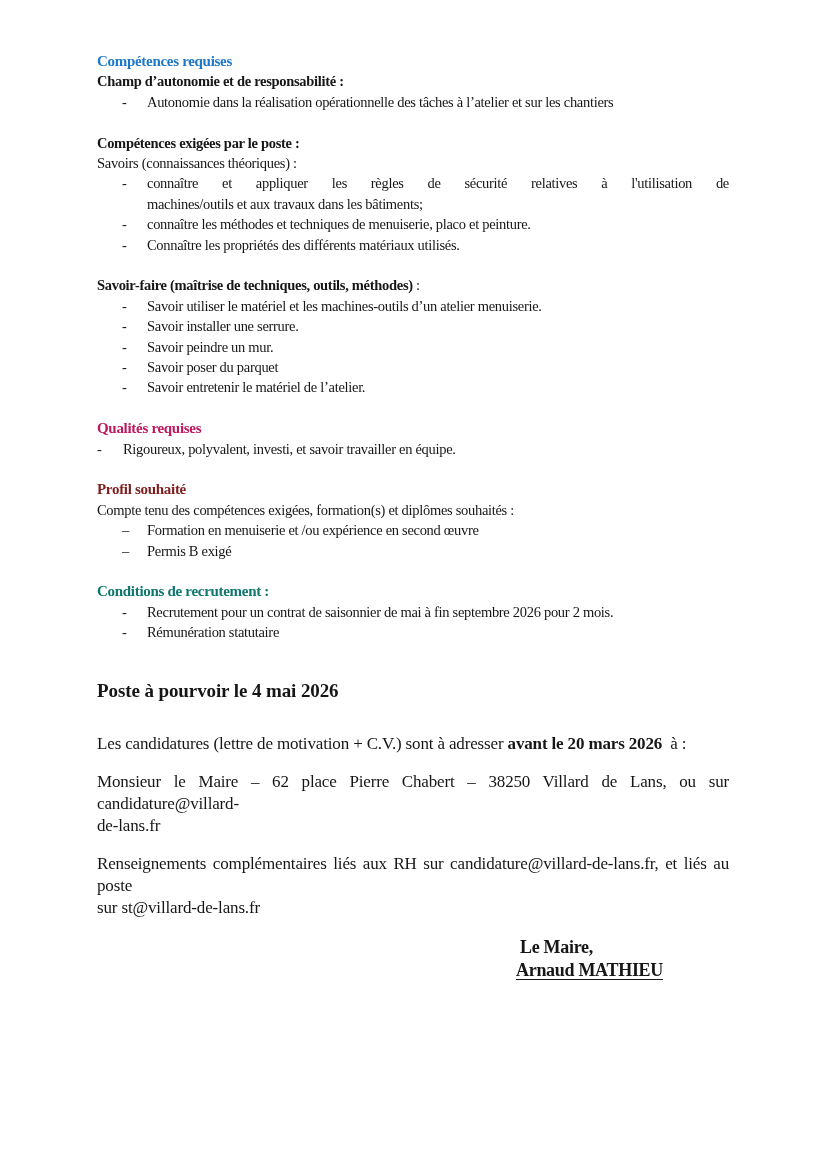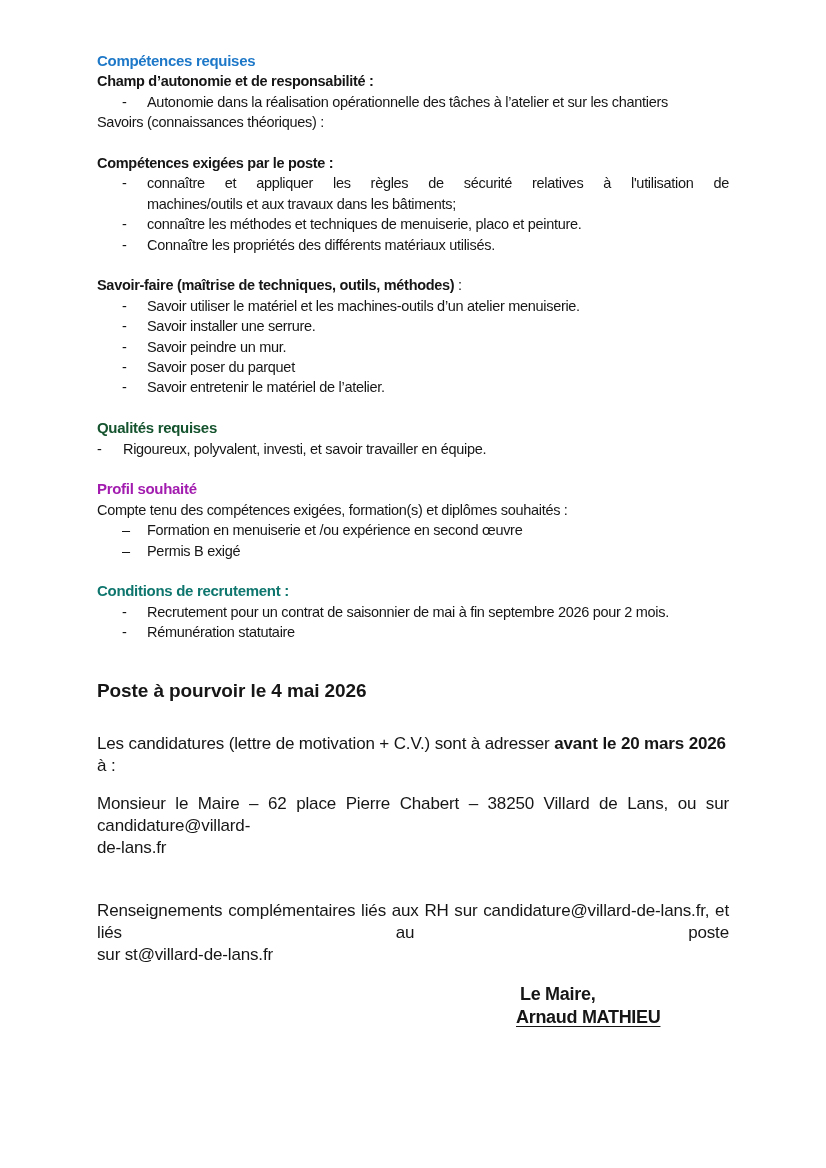--- a/index.html
+++ b/index.html
@@ -1,19 +1,19 @@
 <!DOCTYPE html>
 <html><head>
 <meta charset="utf-8">
 <style>
   html,body { margin:0; padding:0; background:#ffffff; }
   .page {
     position:relative; width:826px; height:1168px; background:#ffffff;
     color:#161616; overflow:hidden;
-    font-family:Liberation Sans, sans-serif;
+    font-family:Liberation Serif, serif;
   }
   .content { position:absolute; left:97px; top:51px; width:632px; }
   .cal { font-size:14.5px; line-height:20.4px; letter-spacing:-0.3px; }
   .ari { font-size:17px; line-height:22px; letter-spacing:-0.15px; }
   .h-blue { font-weight:bold; font-size:15px; }
   .b { font-weight:bold; }
   .nw { white-space:nowrap; }
   .pre { white-space:pre-wrap; }
   p, .line { margin:0; }
   .li { display:flex; }
@@ -34,22 +34,22 @@
   <div class="content">
 
     <p class="cal h-blue" style="color:#1E78C8">Compétences requises</p>
 
     <p class="cal b nw">Champ d’autonomie et de responsabilité :</p>
     <div class="cal li">
       <span class="mk">-</span>
       <span class="tx nw">Autonomie dans la réalisation opérationnelle des tâches à l’atelier et sur les chantiers</span>
     </div>
 
+    <p class="cal b nw mt1">Compétences exigées par le poste :</p>
     <p class="cal nw">Savoirs (connaissances théoriques) :</p>
-    <p class="cal b nw mt1">Compétences exigées par le poste :</p>
     <div class="cal li">
       <span class="mk">-</span>
       <span class="tx">
         <span class="line jline" style="display:block">connaître et appliquer les règles de sécurité relatives à l'utilisation de</span>
         <span class="line" style="display:block">machines/outils et aux travaux dans les bâtiments;</span>
       </span>
     </div>
     <div class="cal li">
       <span class="mk">-</span>
       <span class="tx nw">connaître les méthodes et techniques de menuiserie, placo et peinture.</span>
@@ -74,27 +74,27 @@
     </div>
     <div class="cal li">
       <span class="mk">-</span>
       <span class="tx nw">Savoir poser du parquet</span>
     </div>
     <div class="cal li">
       <span class="mk">-</span>
       <span class="tx nw">Savoir entretenir le matériel de l’atelier.</span>
     </div>
 
-    <p class="cal h-blue mt1" style="color:#14532d">Qualités requises</p>
+    <p class="cal h-blue mt1" style="color:#be185d">Qualités requises</p>
     <div class="cal li flush">
       <span class="mk">-</span>
       <span class="tx nw">Rigoureux, polyvalent, investi, et savoir travailler en équipe.</span>
     </div>
 
-    <p class="cal h-blue mt1" style="color:#a21caf">Profil souhaité</p>
+    <p class="cal h-blue mt1" style="color:#7f1d1d">Profil souhaité</p>
     <p class="cal nw">Compte tenu des compétences exigées, formation(s) et diplômes souhaités :</p>
     <div class="cal li">
       <span class="mk">–</span>
       <span class="tx nw">Formation en menuiserie et /ou expérience en second œuvre</span>
     </div>
     <div class="cal li">
       <span class="mk">–</span>
       <span class="tx nw">Permis B exigé</span>
     </div>
 
@@ -110,21 +110,21 @@
 
     <p class="bigb nw" style="margin-top:37px">Poste à pourvoir le 4 mai 2026</p>
 
     <p class="ari nw pre" style="margin-top:32px"><span>Les candidatures (lettre de motivation + C.V.) sont à adresser </span><span class="b">avant le 20 mars 2026</span><span>  à :</span></p>
 
     <div class="ari" style="margin-top:16px">
       <div class="line jline">Monsieur le Maire – 62 place Pierre Chabert – 38250 Villard de Lans, ou sur candidature@villard-</div>
       <div class="line">de-lans.fr</div>
     </div>
 
-    <div class="ari" style="margin-top:41px">
+    <div class="ari" style="margin-top:16px">
       <div class="line jline">Renseignements complémentaires liés aux RH sur candidature@villard-de-lans.fr, et liés au poste</div>
       <div class="line">sur st@villard-de-lans.fr</div>
     </div>
 
     <div class="cal sig" style="margin-top:17px">
       <div class="line l1">Le Maire,</div>
       <div class="line l2">Arnaud MATHIEU</div>
     </div>
 
   </div>

